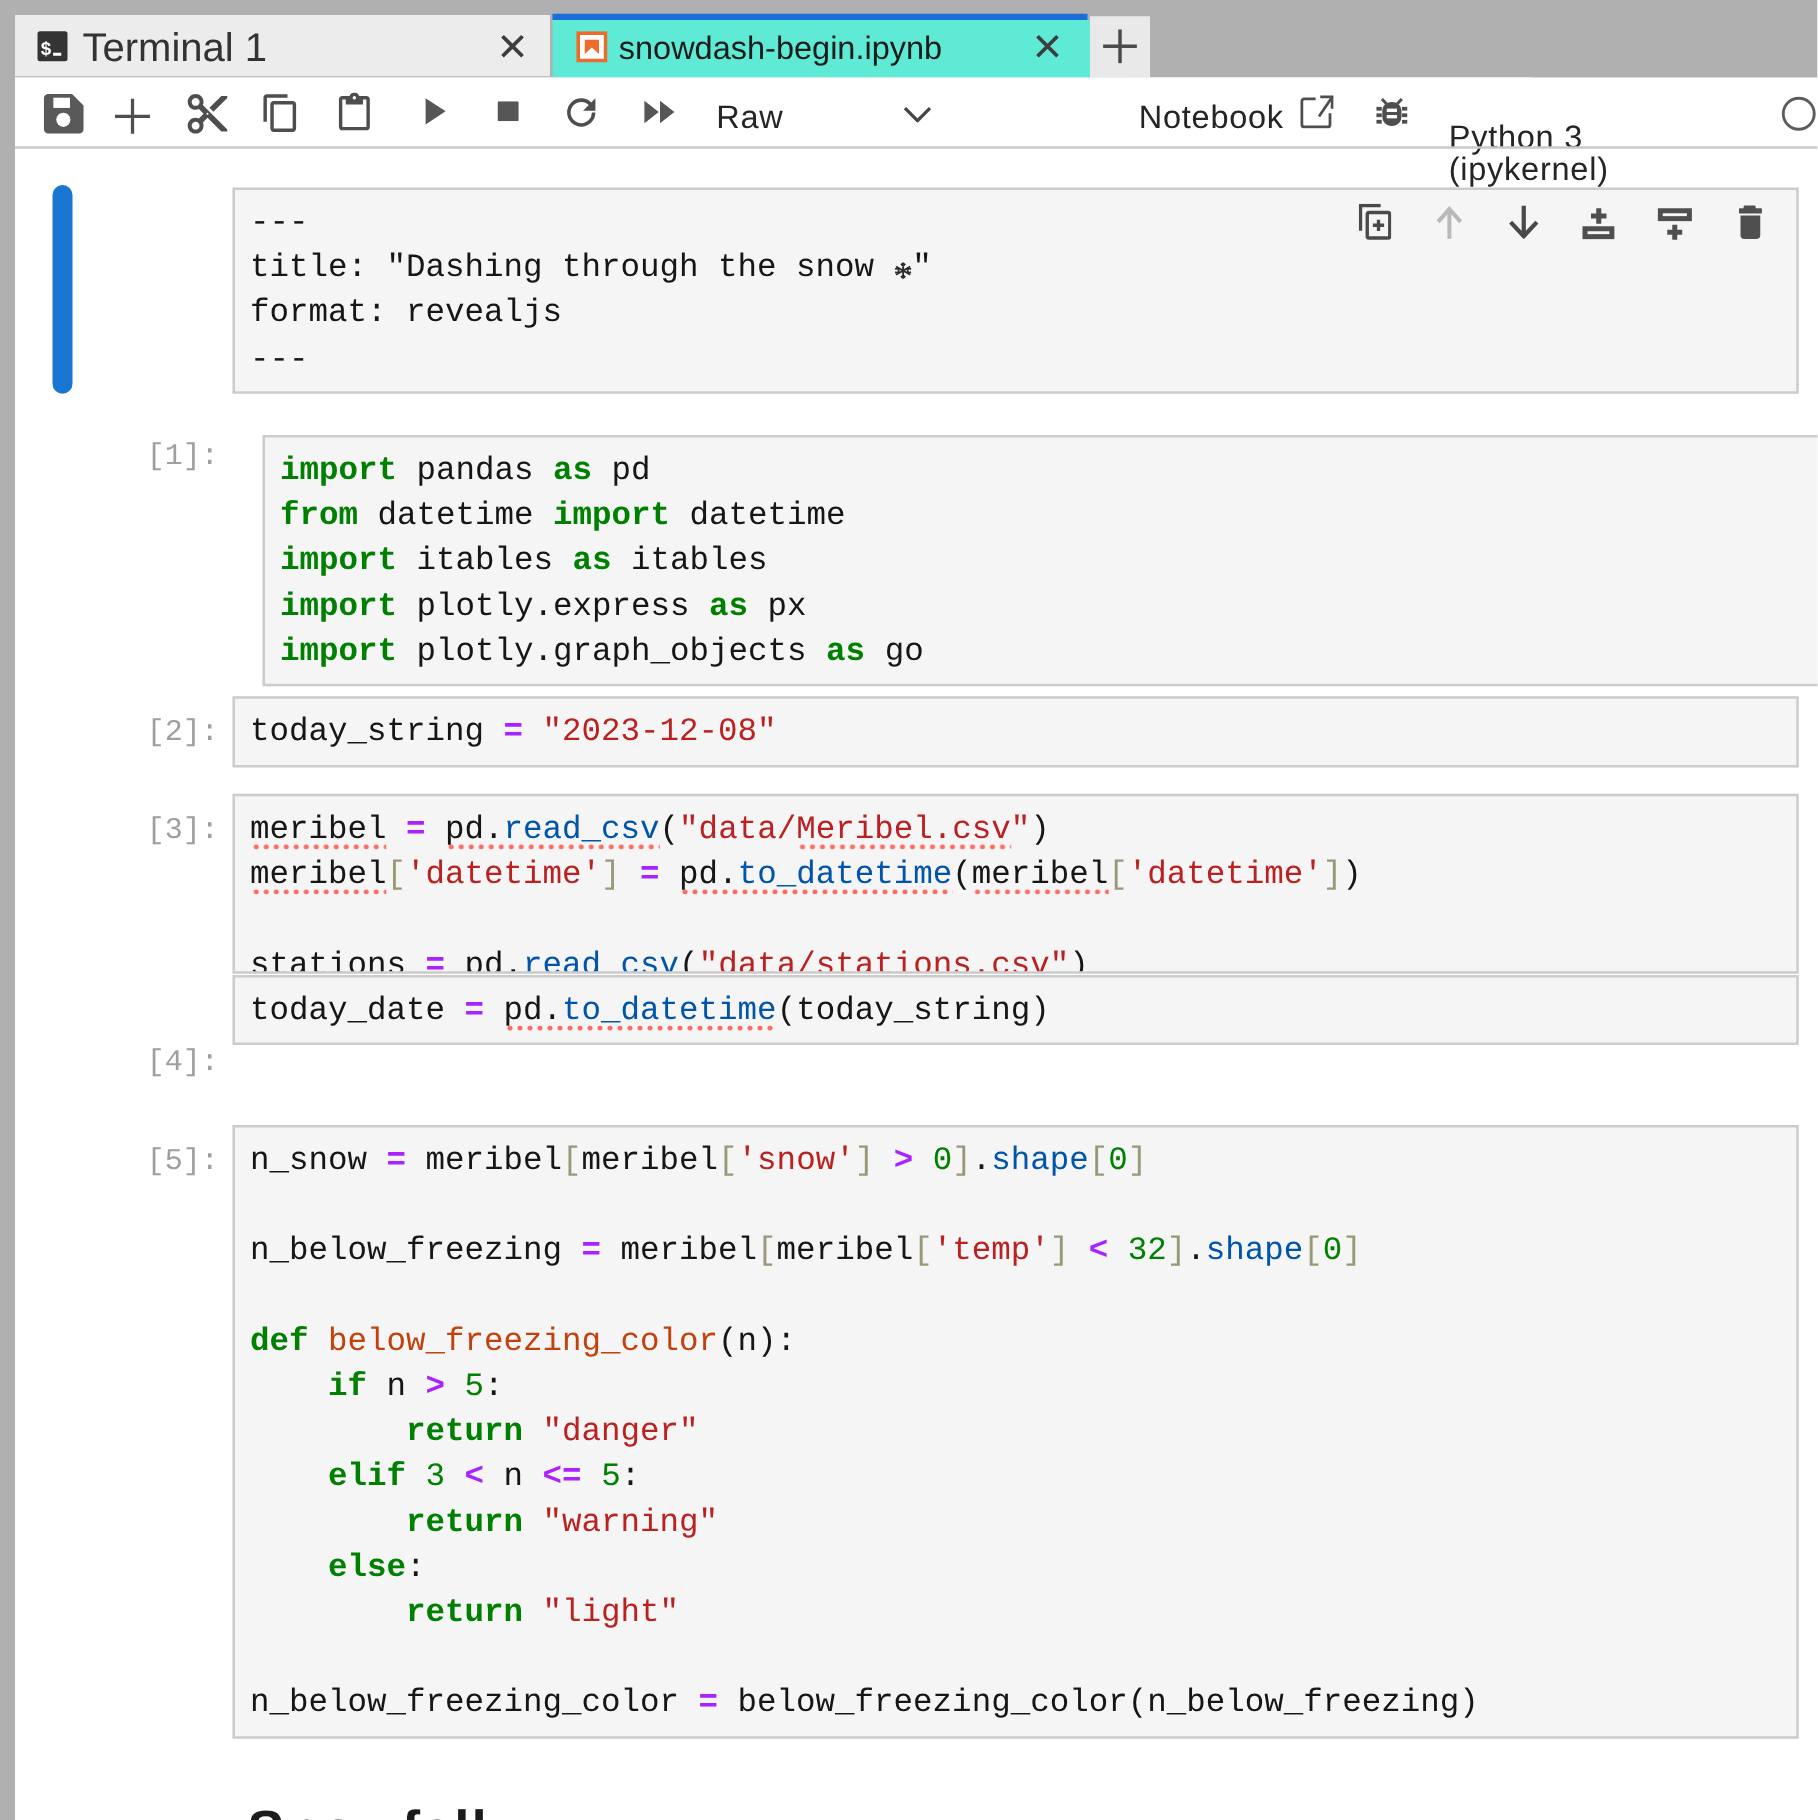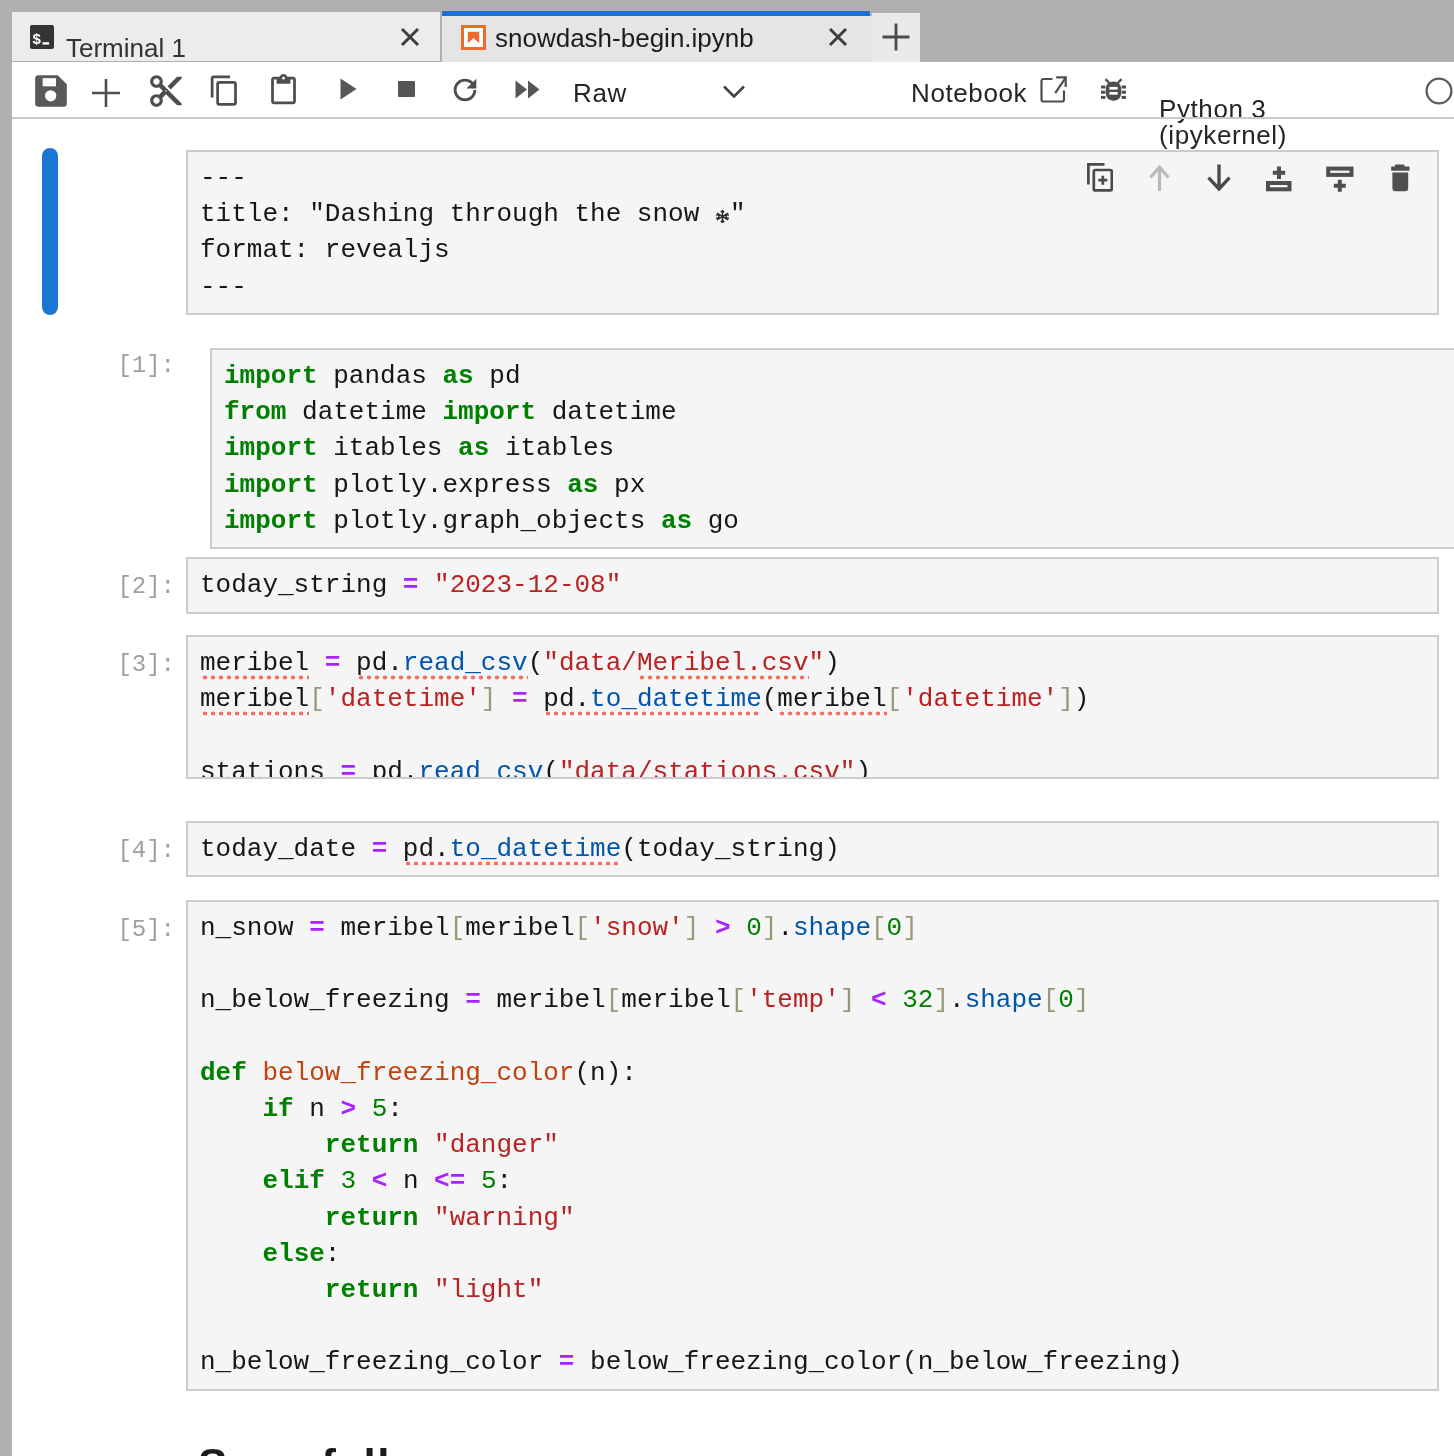--- a/index.html
+++ b/index.html
@@ -5,23 +5,23 @@
 * { margin:0; padding:0; box-sizing:border-box; }
 html,body { width:1454px; height:1456px; overflow:hidden; background:#fff;
   font-family:"Liberation Sans", sans-serif; }
 #page { position:relative; width:1454px; height:1456px; }
 
 
 #topband { position:absolute; left:0; top:0; width:1454px; height:62px; background:#b0b0b0; }
 #lstrip  { position:absolute; left:0; top:0; width:12px; height:1456px; background:#b0b0b0; z-index:5; }
 #tab1 { position:absolute; left:12px; top:12px; width:428px; height:49px; background:#ececec; }
 #tab1 .ticon { position:absolute; left:18px; top:13px; width:24px; height:24px; background:#343434; border-radius:2px; }
-#tab1 .tlabel { position:absolute; left:54px; top:12px; height:49px; line-height:49px; font-size:26px; color:#333; }
+#tab1 .tlabel { position:absolute; left:54px; top:2px; height:49px; line-height:49px; font-size:32px; color:#333; }
 #tab2blue { position:absolute; left:442px; top:11px; width:428px; height:5px; background:#1c6fd8; }
-#tab2 { position:absolute; left:442px; top:16px; width:461px; height:46px; background:#e5e5e5; }
+#tab2 { position:absolute; left:442px; top:16px; width:461px; height:46px; background:#5eead4; }
 #tab2 .nbicon { position:absolute; left:19px; top:9px; }
 #tab2 .tlabel { position:absolute; left:53px; top:-1px; height:46px; line-height:46px; font-size:26px; color:#1c1c1c; }
 #plustile { position:absolute; left:872px; top:13px; width:48px; height:49px; background:#e9e9e9; }
 
 
 #toolbar { position:absolute; left:0; top:62px; width:1226px; height:55px; background:#fff; }
 #toolbar svg { position:absolute; }
 #tbborder { position:absolute; left:0; top:117px; width:1454px; height:2px; background:#c9c9c9; }
 .tbtext { position:absolute; font-size:26px; color:#252525; line-height:26px; letter-spacing:0.6px; }
 
@@ -222,21 +222,21 @@
 
 <div class="prompt" style="top:647px;">[3]:</div>
 <div class="cell" style="top:635px; height:144px;">
 <pre><span class="sp">meribel</span> <span class="o">=</span> <span class="sp">pd.<span class="p">read_csv</span></span>(<span class="s">"data/<span class="sp">Meribel.csv</span>"</span>)
 <span class="sp">meribel</span><span class="b">[</span><span class="s">'datetime'</span><span class="b">]</span> <span class="o">=</span> <span class="sp">pd.<span class="p">to_datetime</span></span>(<span class="sp">meribel</span><span class="b">[</span><span class="s">'datetime'</span><span class="b">]</span>)
 
 stations <span class="o">=</span> <span class="sp">pd.<span class="p">read_csv</span></span>(<span class="s">"data/<span class="sp">stations.csv</span>"</span>)</pre>
 </div>
 
 <div class="prompt" style="top:833px;">[4]:</div>
-<div class="cell" style="top:821px; height:56px;">
+<div class="cell" style="top:780px; height:56px;">
 <pre>today_date <span class="o">=</span> <span class="sp">pd.<span class="p">to_datetime</span></span>(today_string)</pre>
 </div>
 
 <div class="prompt" style="top:912px;">[5]:</div>
 <div class="cell" style="top:900px; height:491px;">
 <pre>n_snow <span class="o">=</span> meribel<span class="b">[</span>meribel<span class="b">[</span><span class="s">'snow'</span><span class="b">]</span> <span class="o">&gt;</span> <span class="n">0</span><span class="b">]</span>.<span class="p">shape</span><span class="b">[</span><span class="n">0</span><span class="b">]</span>
 
 n_below_freezing <span class="o">=</span> meribel<span class="b">[</span>meribel<span class="b">[</span><span class="s">'temp'</span><span class="b">]</span> <span class="o">&lt;</span> <span class="n">32</span><span class="b">]</span>.<span class="p">shape</span><span class="b">[</span><span class="n">0</span><span class="b">]</span>
 
 <span class="k">def</span> <span class="d">below_freezing_color</span>(n):

